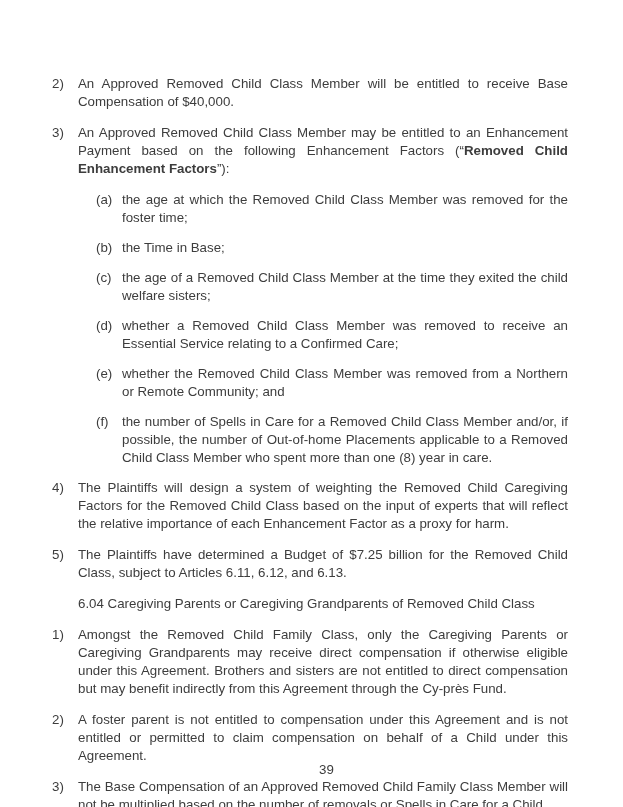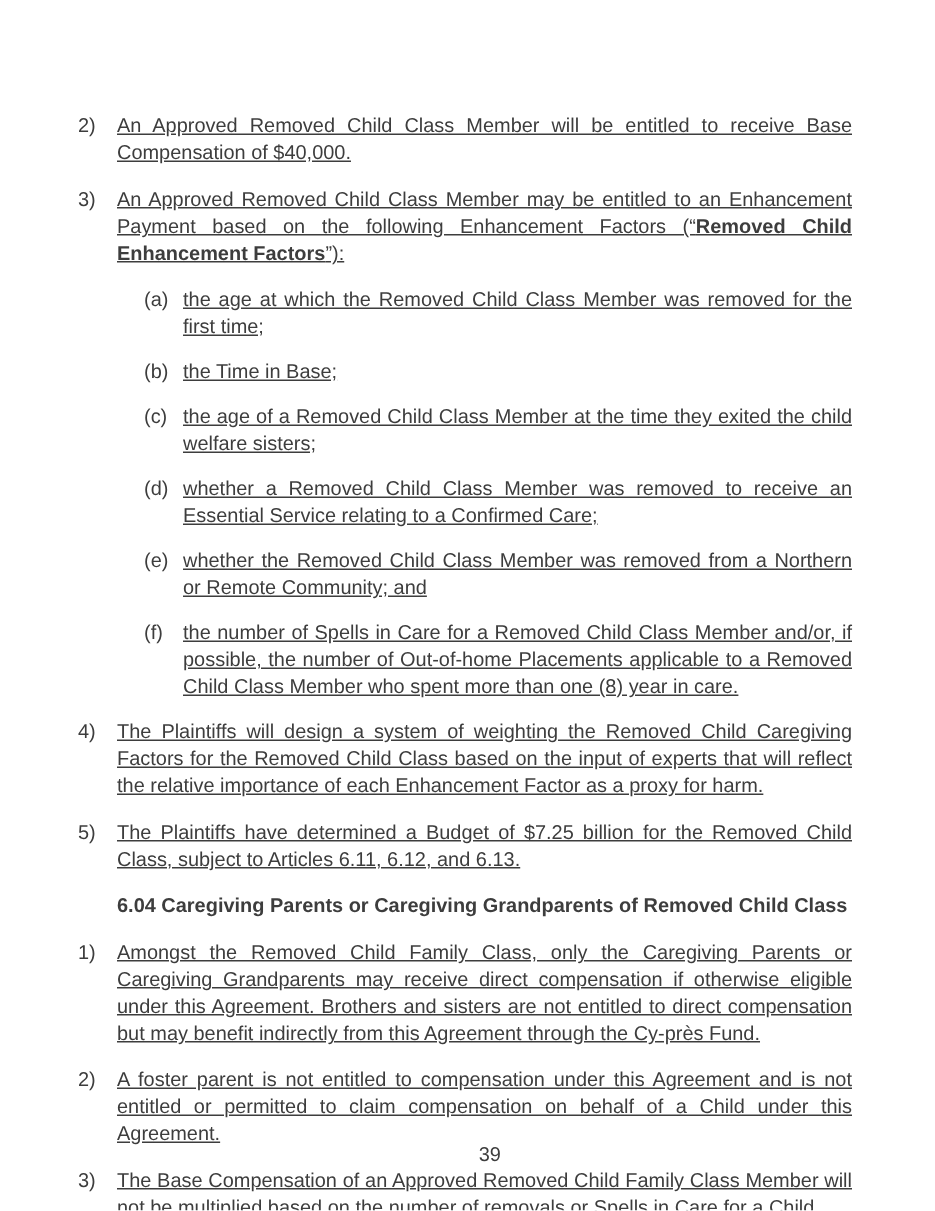--- a/index.html
+++ b/index.html
@@ -24,31 +24,30 @@
     display: flex;
     margin-bottom: 13px;
   }
   .item .marker {
     flex: 0 0 26px;
     white-space: nowrap;
   }
   .item .text {
     flex: 1;
     text-align: justify;
-    text-decoration: underline;
   }
   .item.sub {
     margin-left: 44px;
     margin-bottom: 12px;
   }
   .item.sub .marker {
     flex: 0 0 26px;
   }
   .heading {
-    font-weight: bold;
+    font-weight: normal;
     margin: 6px 0 13px 26px;
   }
   b { font-weight: bold; }
   .footer {
     position: absolute;
     bottom: 28px;
     left: 15px;
     width: 100%;
     text-align: center;
   }
@@ -63,21 +62,21 @@
     <div class="text">An Approved Removed Child Class Member will be entitled to receive Base Compensation of $40,000.</div>
   </div>
 
   <div class="item">
     <span class="marker">3)</span>
     <div class="text"><span>An Approved Removed Child Class Member may be entitled to an Enhancement Payment based on the following Enhancement Factors (“</span><b>Removed Child Enhancement Factors</b><span>”):</span></div>
   </div>
 
   <div class="item sub">
     <span class="marker">(a)</span>
-    <div class="text">the age at which the Removed Child Class Member was removed for the first time;</div>
+    <div class="text">the age at which the Removed Child Class Member was removed for the foster time;</div>
   </div>
 
   <div class="item sub">
     <span class="marker">(b)</span>
     <div class="text">the Time in Base;</div>
   </div>
 
   <div class="item sub">
     <span class="marker">(c)</span>
     <div class="text">the age of a Removed Child Class Member at the time they exited the child welfare sisters;</div>

